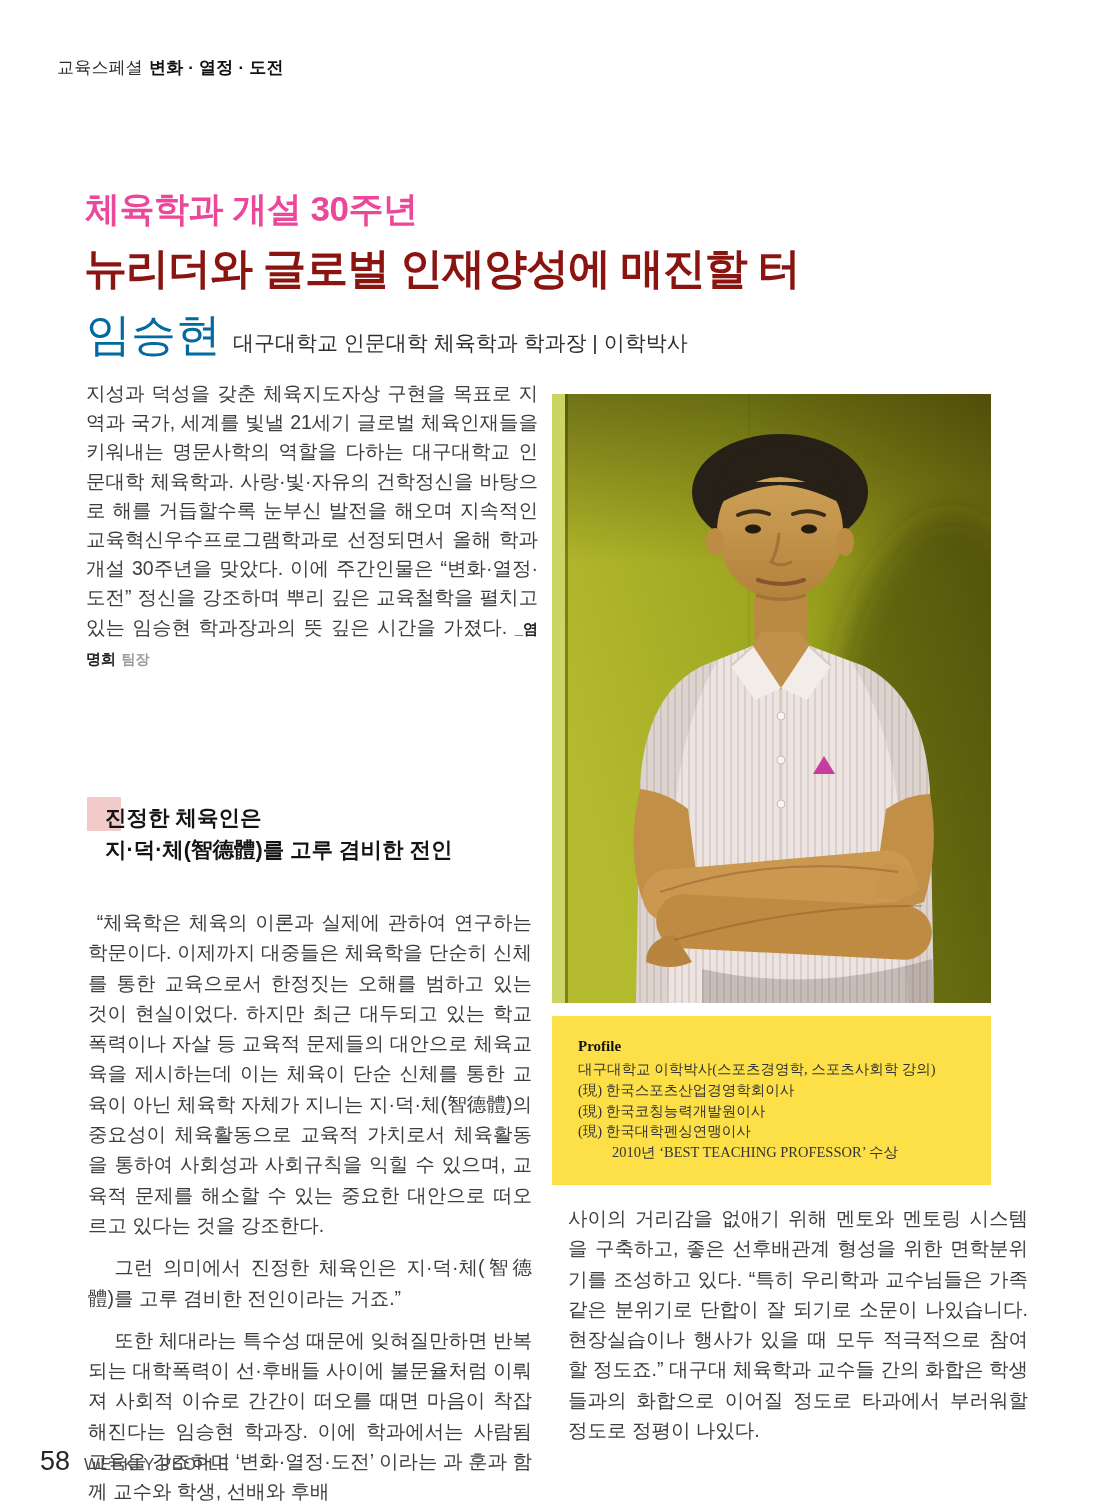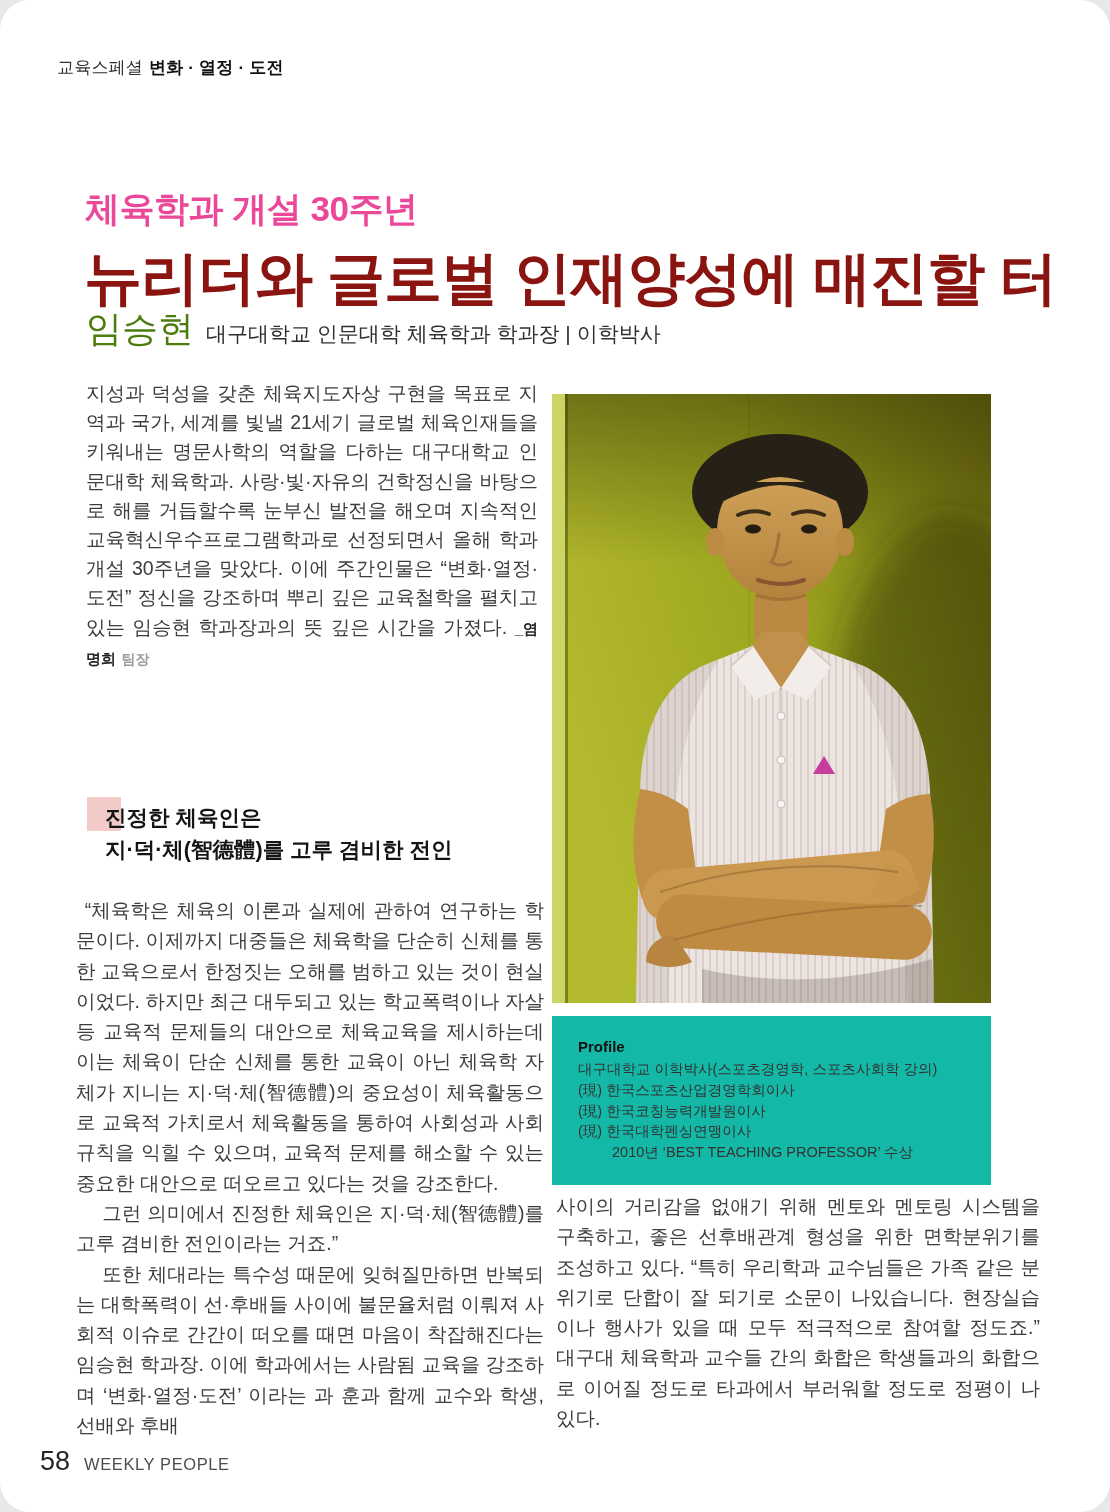--- a/index.html
+++ b/index.html
@@ -4,41 +4,40 @@
 <style>
   html,body{margin:0;padding:0;background:#e8e8e8;}
   .page{
     position:relative;
     width:1110px;height:1512px;
     background:#ffffff;
     margin:0 auto;
     font-family:"Liberation Sans", sans-serif;
     color:#3f3f3f;
     overflow:hidden;
-    border-radius:30px;
   }
   
   .eyebrow{
     position:absolute;left:57px;top:56px;
     font-size:17px;color:#2e2e2e;letter-spacing:.2px;
   }
   .eyebrow b{color:#111;font-weight:bold;margin-left:6px;}
   
   .kicker{
     position:absolute;left:85px;top:186px;
     font-size:35px;font-weight:800;color:#ec4899;letter-spacing:-.5px;
   }
   .headline{
     position:absolute;left:84px;top:240px;
-    font-size:58px;font-weight:800;color:#8a1410;letter-spacing:-1px;white-space:nowrap;
+    font-size:43px;font-weight:800;color:#8a1410;letter-spacing:-1px;white-space:nowrap;
   }
   .byline{
     position:absolute;left:86px;top:305px;white-space:nowrap;
   }
-  .byline .name{font-size:36px;color:#4d7c0f;font-weight:500;}
+  .byline .name{font-size:45px;color:#0369a1;font-weight:500;}
   .byline .role{font-size:21px;color:#2e2e2e;margin-left:12px;}
   
   .intro{
     position:absolute;left:86px;top:379px;width:452px;
     font-size:19.5px;line-height:29.2px;text-align:justify;color:#3d3d3d;margin:0;
   }
   .reporter{font-size:15px;font-weight:bold;color:#222;}
   .reporter-title{font-size:14px;color:#9a9a9a;font-weight:bold;}
   
   .photo{
@@ -50,21 +49,21 @@
     position:absolute;left:87px;top:797px;width:34px;height:34px;
   }
   .section-heading{
     position:absolute;left:105px;top:802px;
     font-size:21.5px;font-weight:bold;color:#141414;line-height:32px;margin:0;
   }
   
   .col{
     font-size:19.5px;line-height:30.3px;text-align:justify;color:#3d3d3d;
   }
-  .col p{margin:0;}
+  .col p{margin:12px;}
   .col p.indent{text-indent:1.35em;}
   .col p.indent-sm{text-indent:.45em;}
   .left-col{position:absolute;left:76px;top:895px;width:468px;}
   .right-col{position:absolute;left:556px;top:1191px;width:484px;}
   
   .profile-box{
     position:absolute;left:552px;top:1016px;width:439px;height:169px;
     box-sizing:border-box;padding:22px 20px 0 26px;
   }
   .profile-box .ptitle{font-size:15px;font-weight:bold;color:#111;margin-bottom:4px;}
@@ -183,21 +182,21 @@
     <span>진정한 체육인은</span><br>
     <span>지·덕·체(智德體)를 고루 겸비한 전인</span>
   </h2>
 
   <div class="col left-col">
     <p class="indent-sm">“체육학은 체육의 이론과 실제에 관하여 연구하는 학문이다. 이제까지 대중들은 체육학을 단순히 신체를 통한 교육으로서 한정짓는 오해를 범하고 있는 것이 현실이었다. 하지만 최근 대두되고 있는 학교폭력이나 자살 등 교육적 문제들의 대안으로 체육교육을 제시하는데 이는 체육이 단순 신체를 통한 교육이 아닌 체육학 자체가 지니는 지·덕·체(智德體)의 중요성이 체육활동으로 교육적 가치로서 체육활동을 통하여 사회성과 사회규칙을 익힐 수 있으며, 교육적 문제를 해소할 수 있는 중요한 대안으로 떠오르고 있다는 것을 강조한다.</p>
     <p class="indent">그런 의미에서 진정한 체육인은 지·덕·체(智德體)를 고루 겸비한 전인이라는 거죠.”</p>
     <p class="indent">또한 체대라는 특수성 때문에 잊혀질만하면 반복되는 대학폭력이 선·후배들 사이에 불문율처럼 이뤄져 사회적 이슈로 간간이 떠오를 때면 마음이 착잡해진다는 임승현 학과장. 이에 학과에서는 사람됨 교육을 강조하며 ‘변화·열정·도전’ 이라는 과 훈과 함께 교수와 학생, 선배와 후배</p>
   </div>
 
-  <div class="profile-box" style="background: #14b8a6;">
+  <div class="profile-box" style="background: #fde047; font-family: Liberation Serif, serif;">
     <div class="ptitle">Profile</div>
     <div class="pline">대구대학교 이학박사(스포츠경영학, 스포츠사회학 강의)</div>
     <div class="pline">(現) 한국스포츠산업경영학회이사</div>
     <div class="pline">(現) 한국코칭능력개발원이사</div>
     <div class="pline">(現) 한국대학펜싱연맹이사</div>
     <div class="pline pindent">2010년 ‘BEST TEACHING PROFESSOR’ 수상</div>
   </div>
 
   <div class="col right-col">
     <p>사이의 거리감을 없애기 위해 멘토와 멘토링 시스템을 구축하고, 좋은 선후배관계 형성을 위한 면학분위기를 조성하고 있다. “특히 우리학과 교수님들은 가족 같은 분위기로 단합이 잘 되기로 소문이 나있습니다. 현장실습이나 행사가 있을 때 모두 적극적으로 참여할 정도죠.” 대구대 체육학과 교수들 간의 화합은 학생들과의 화합으로 이어질 정도로 타과에서 부러워할 정도로 정평이 나있다.</p>

